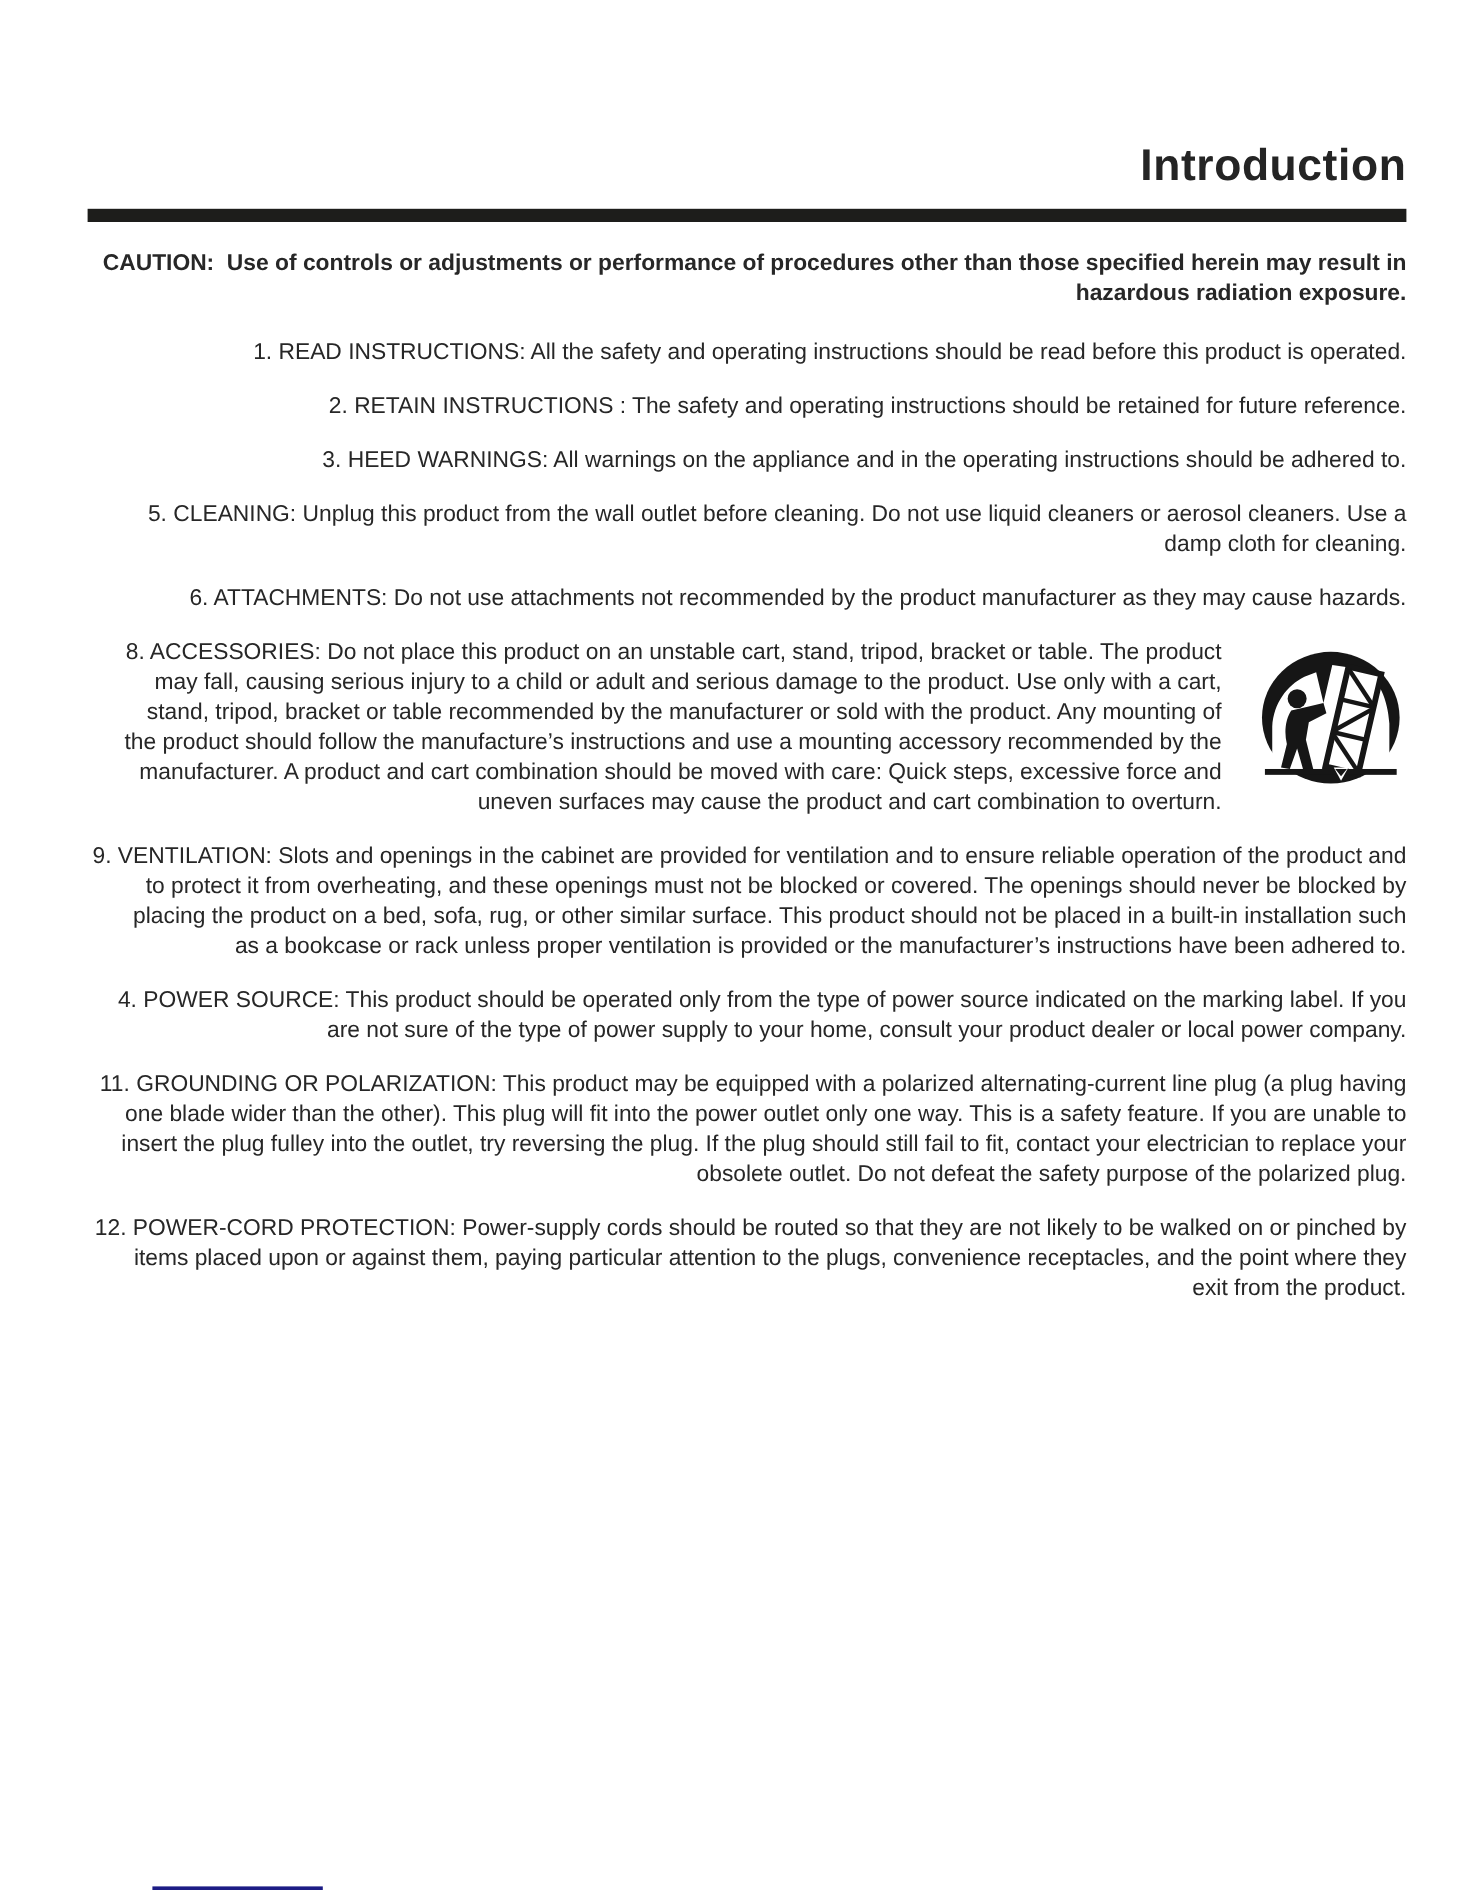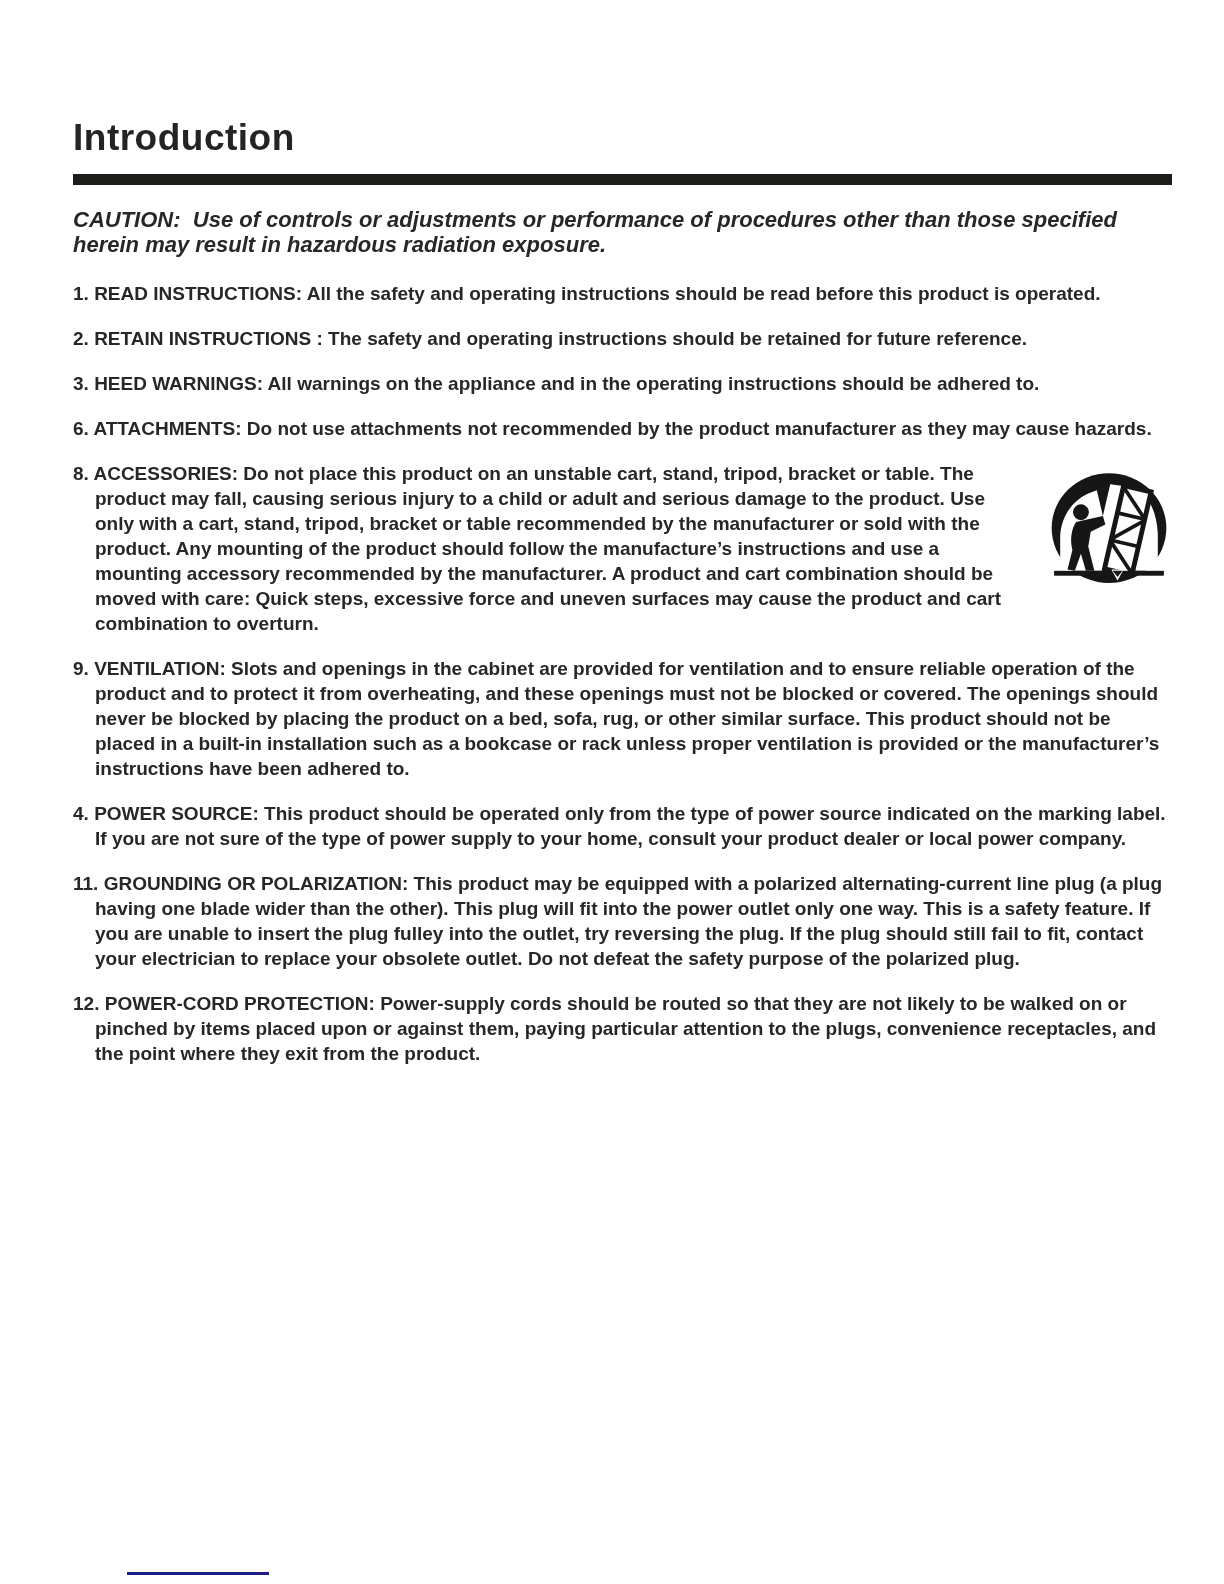--- a/index.html
+++ b/index.html
@@ -13,45 +13,45 @@
     position: relative;
     overflow: hidden;
     font-family: "Liberation Sans", "DejaVu Sans", sans-serif;
     color: #272727;
   }
   .page {
     position: absolute;
     top: 0; left: 0; right: 0; bottom: 0;
     padding: 116px 52px 0 73px;
     box-sizing: border-box;
+    text-align: right;
   }
   .page-title {
     font-size: 37px;
     font-weight: bold;
     letter-spacing: 0.5px;
     color: #242424;
     margin: 0 0 14px 0;
     line-height: 1.2;
   }
   .title-rule {
     height: 11px;
     background: #1d1d1b;
     margin: 0 0 22px 0;
   }
   .para {
-    font-size: 22px;
+    font-size: 19px;
     font-weight: bold;
     line-height: 25px;
     margin: 0 0 24px 0;
     white-space: pre-wrap;
-    font-style: italic;
   }
   .item {
     font-size: 19px;
-    font-weight: bold;
+    font-weight: normal;
     line-height: 25px;
     margin: 0 0 20px 0;
     padding-left: 22px;
     text-indent: -22px;
   }
   .cart-figure {
     float: right;
     width: 122px;
     height: 124px;
     margin: 10px 2px 6px 30px;
@@ -77,20 +77,21 @@
 
   <p class="para">CAUTION:  Use of controls or adjustments or performance of procedures other than those specified herein may result in hazardous radiation exposure.</p>
 
   <div class="item"><span>1.</span> <span>READ INSTRUCTIONS: All the safety and operating instructions should be read before this product is operated.</span></div>
 
   <div class="item"><span>2.</span> <span>RETAIN INSTRUCTIONS : The safety and operating instructions should be retained for future reference.</span></div>
 
   <div class="item"><span>3.</span> <span>HEED WARNINGS: All warnings on the appliance and in the operating instructions should be adhered to.</span></div>
 
 
+  <div class="item"><span>5.</span> <span>CLEANING: Unplug this product from the wall outlet before cleaning. Do not use liquid cleaners or aerosol cleaners. Use a damp cloth for cleaning.</span></div>
 
   <div class="item"><span>6.</span> <span>ATTACHMENTS: Do not use attachments not recommended by the product manufacturer as they may cause hazards.</span></div>
 
 
   <div class="item">
     <span class="cart-figure">
       <svg viewBox="0 0 100 100" aria-hidden="true">
         <ellipse cx="50" cy="46" rx="47" ry="45" fill="#161616"></ellipse>
         <path d="M10,81 L10,52 C11,36 20,24 32,18 L40,15 L45,36 L51,10 L72,13 C83,20 89,33 90,50 L90,81 Z" fill="#ffffff"></path>
         <g transform="rotate(13 58 82)">

